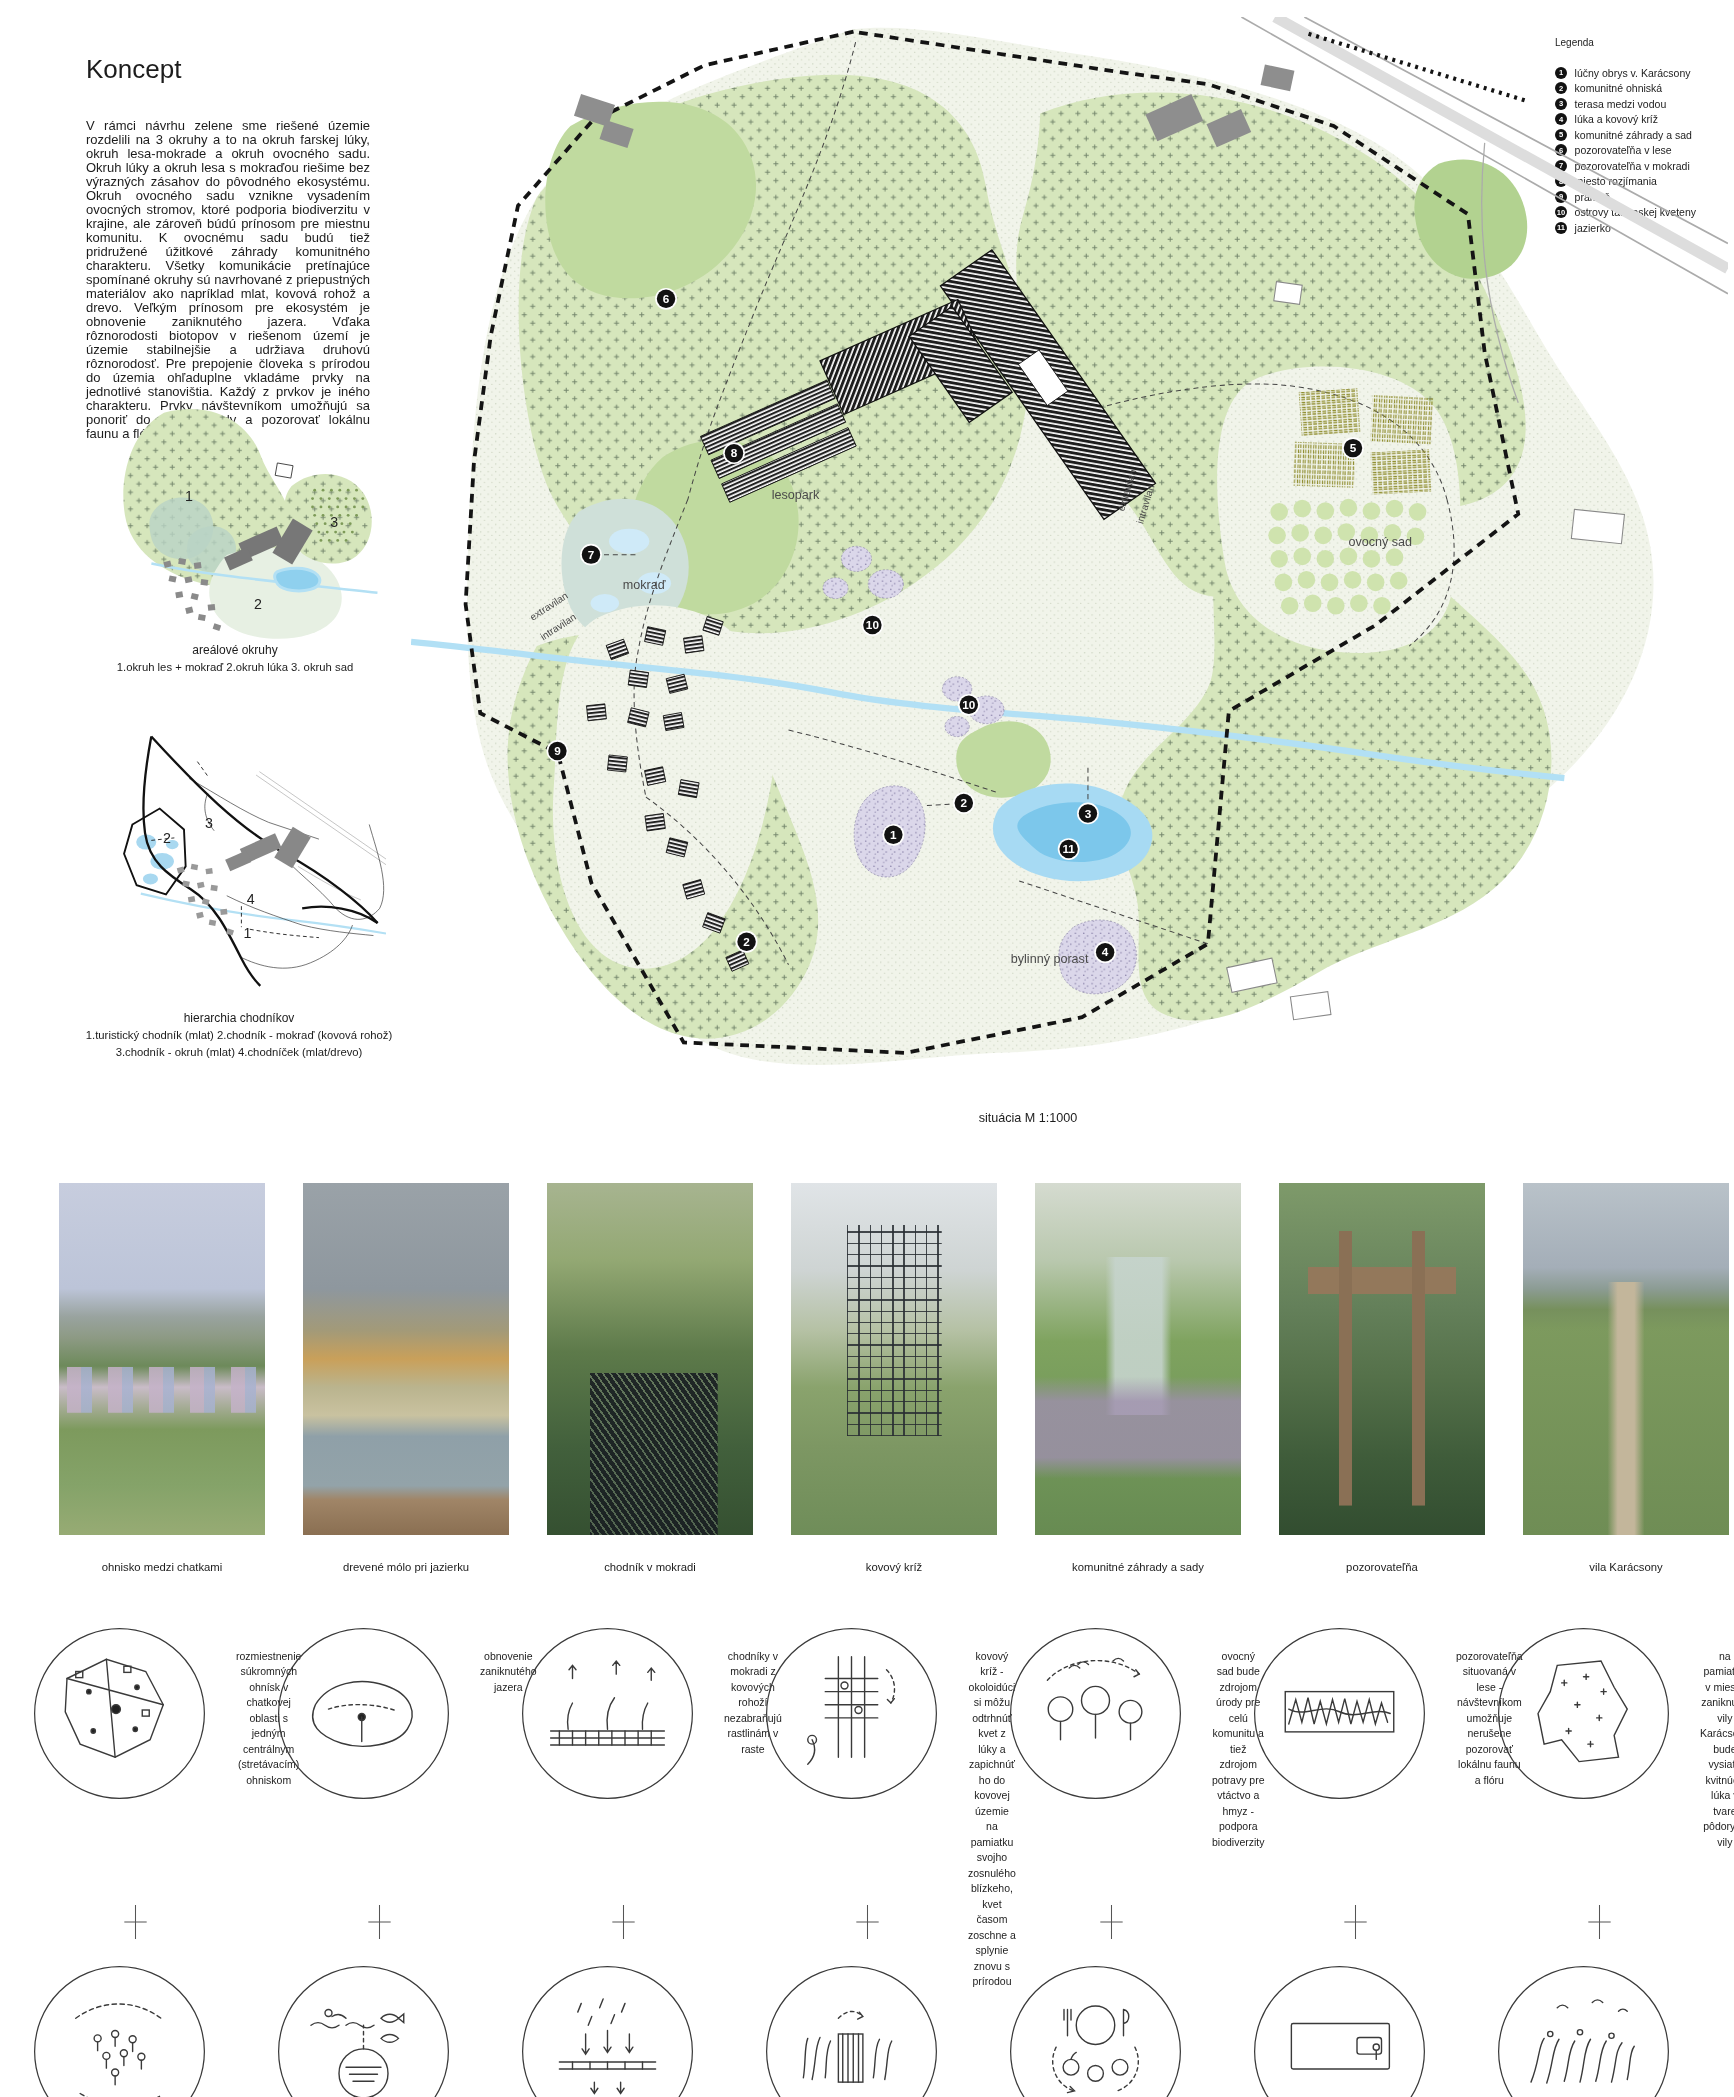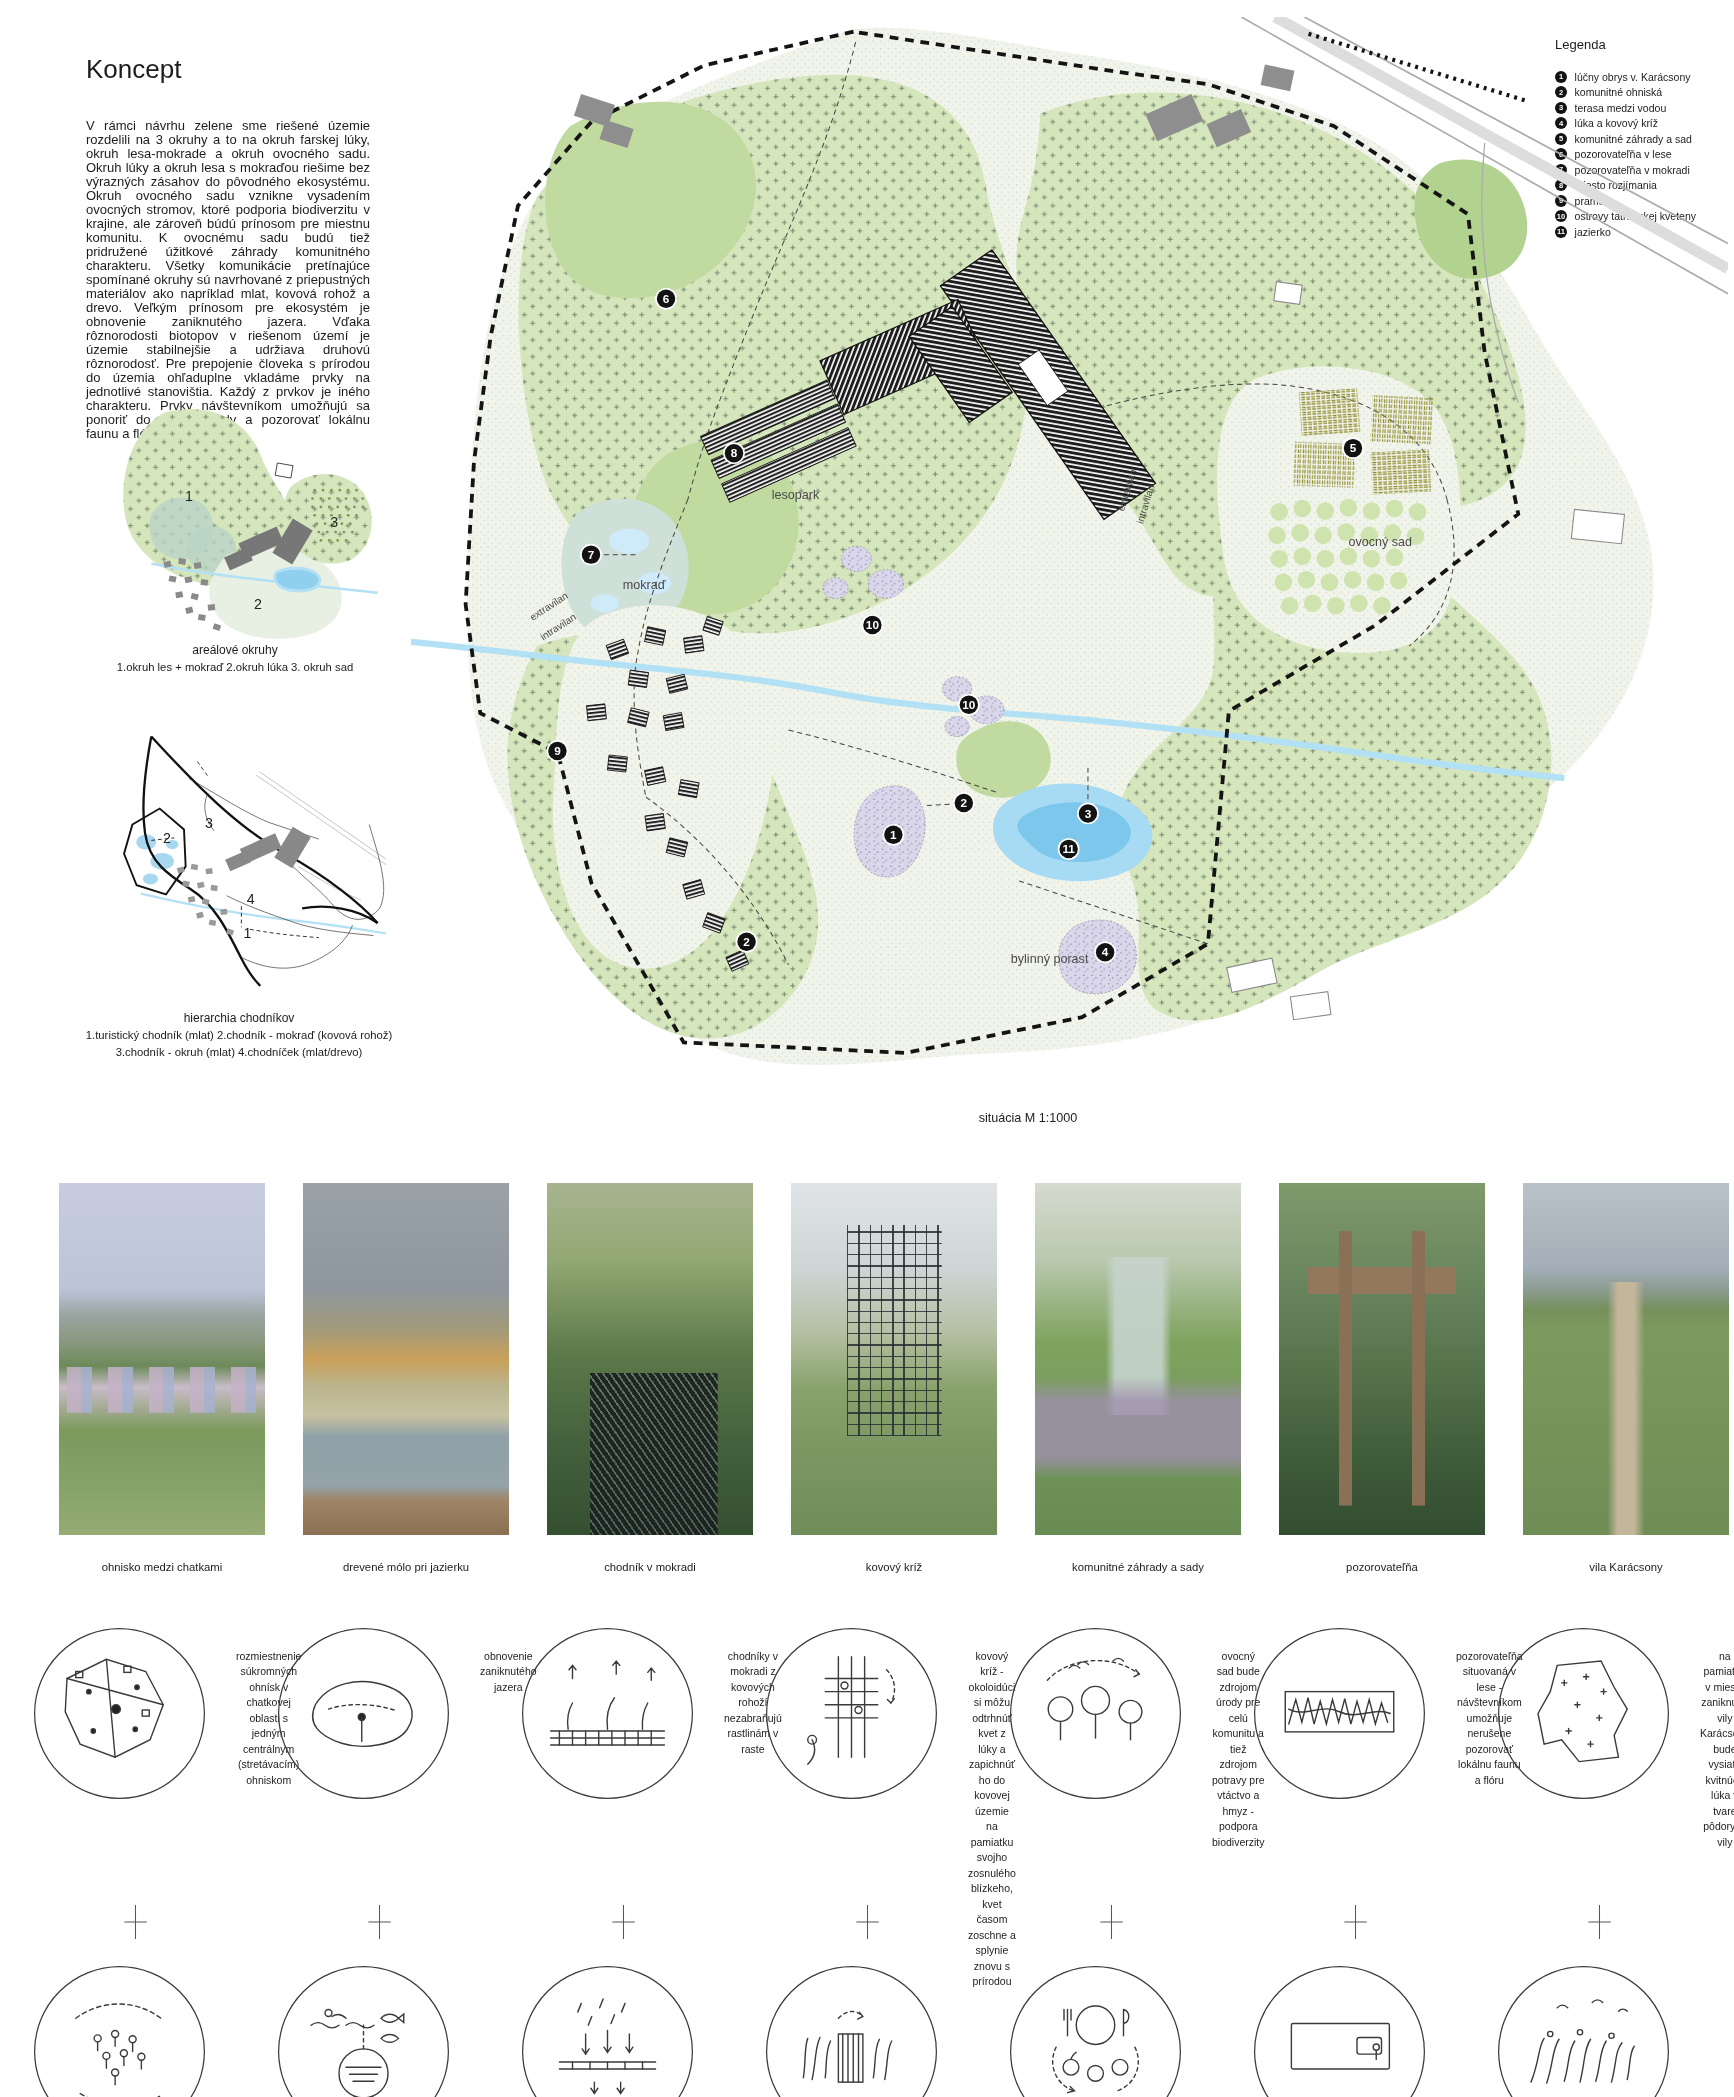--- a/index.html
+++ b/index.html
@@ -5,21 +5,21 @@
   html,body{margin:0;padding:0;background:#ffffff;}
   #page{position:relative;width:1734px;height:2478px;background:#ffffff;
         font-family:"Liberation Sans",sans-serif;color:#1c1c1c;overflow:hidden;}
 
   
   .koncept-title{position:absolute;left:86px;top:37px;font-size:26px;font-weight:normal;}
   .koncept-body{position:absolute;left:86px;top:106px;width:284px;font-size:13px;line-height:14px;
                 text-align:justify;white-space:pre-line;}
 
   #legend{position:absolute;left:1555px;top:37px;width:176px;}
-  .legend-title{font-size:13px;margin:0 0 17px 0;font-weight:normal;}
+  .legend-title{font-size:10px;margin:0 0 17px 0;font-weight:normal;}
   .legend-item{display:flex;align-items:center;height:15.5px;font-size:10.5px;}
   .badge{width:12px;height:12px;border-radius:50%;background:#121212;color:#fff;display:flex;
          align-items:center;justify-content:center;font-size:7.6px;font-weight:bold;margin-right:7.6px;flex:0 0 12px;}
 
   .map-caption{position:absolute;left:902px;top:1111px;width:252px;text-align:center;font-size:12.6px;}
 
   .d-cap{position:absolute;text-align:center;}
   #d1-cap{left:88px;top:643px;width:294px;}
   #d2-cap{left:71px;top:1011px;width:336px;}
   .d-title{font-weight:normal;font-size:12px;}

